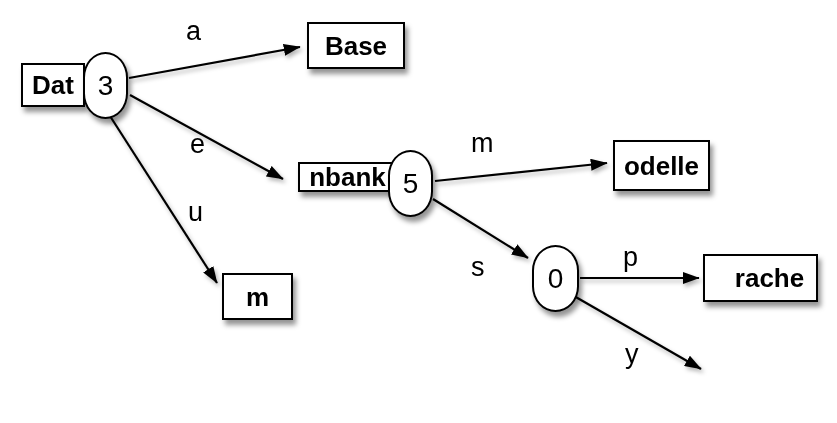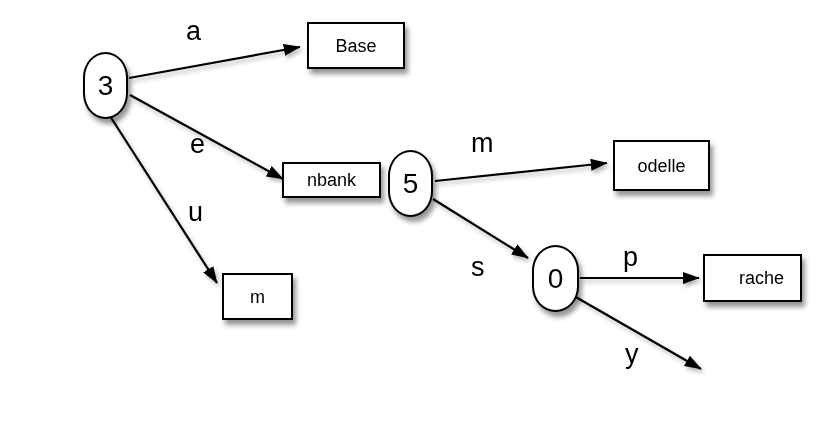--- a/index.html
+++ b/index.html
@@ -24,24 +24,25 @@
     filter: drop-shadow(2px 3px 2px rgba(0,0,0,0.30));
   }
   .box {
     position: absolute;
     background: #ffffff;
     border: 2.2px solid #000000;
     box-shadow: 3px 5px 5px rgba(0,0,0,0.42);
     display: flex;
     align-items: center;
     justify-content: center;
-    font-size: 18px;
+    font-size: 26px;
     line-height: 1;
     z-index: 1;
     box-sizing: border-box;
+    font-weight: bold;
   }
   .stadium {
     position: absolute;
     background: #ffffff;
     border: 2.2px solid #000000;
     box-shadow: 3px 5px 5px rgba(0,0,0,0.42);
     border-radius: 50% / 38%;
     display: flex;
     align-items: center;
     justify-content: center;
@@ -73,34 +74,35 @@
       <line x1="129" y1="78" x2="300" y2="47" marker-end="url(#ah)"></line>
       <line x1="130" y1="95" x2="283" y2="179" marker-end="url(#ah)"></line>
       <line x1="110" y1="116" x2="217" y2="283" marker-end="url(#ah)"></line>
       <line x1="435" y1="181" x2="607" y2="163" marker-end="url(#ah)"></line>
       <line x1="433" y1="199" x2="528" y2="258" marker-end="url(#ah)"></line>
       <line x1="580" y1="278" x2="699" y2="278" marker-end="url(#ah)"></line>
       <line x1="574" y1="296" x2="701" y2="369" marker-end="url(#ah)"></line>
     </g>
   </svg>
 
+  <div class="box" style="left:21px; top:63px; width:64px; height:44px;">Dat</div>
   <div class="stadium" style="left:83px; top:52px; width:45px; height:67px;">3</div>
 
   <div class="box" style="left:307px; top:22px; width:98px; height:47px;">Base</div>
 
-  <div class="box" style="left:282px; top:162px; width:99px; height:36px;">nbank</div>
+  <div class="box" style="left:298px; top:162px; width:99px; height:30px;">nbank</div>
   <div class="stadium" style="left:388px; top:150px; width:45px; height:67px;">5</div>
 
   <div class="box" style="left:222px; top:273px; width:71px; height:47px;">m</div>
 
   <div class="box" style="left:613px; top:140px; width:97px; height:51px;">odelle</div>
 
   <div class="stadium" style="left:532px; top:245px; width:47px; height:67px;">0</div>
 
-  <div class="box" style="left:703px; top:254px; width:99px; height:48px;padding-left:18px;">rache</div>
+  <div class="box" style="left:703px; top:254px; width:115px; height:48px;padding-left:18px;">rache</div>
 
 
   <div class="edge-label" style="left:186px; top:18px;">a</div>
   <div class="edge-label" style="left:190px; top:131px;">e</div>
   <div class="edge-label" style="left:188px; top:199px;">u</div>
   <div class="edge-label" style="left:471px; top:130px;">m</div>
   <div class="edge-label" style="left:471px; top:254px;">s</div>
   <div class="edge-label" style="left:623px; top:244px;">p</div>
   <div class="edge-label" style="left:625px; top:341px;">y</div>
 

